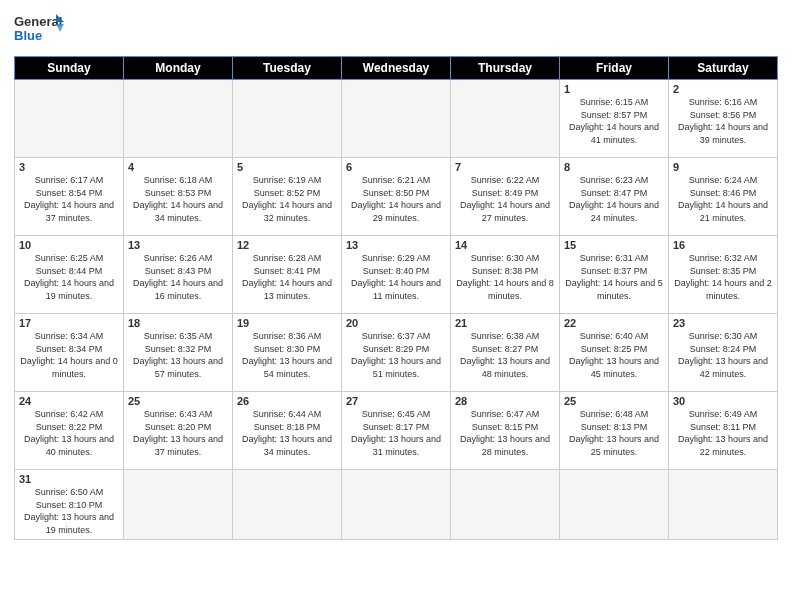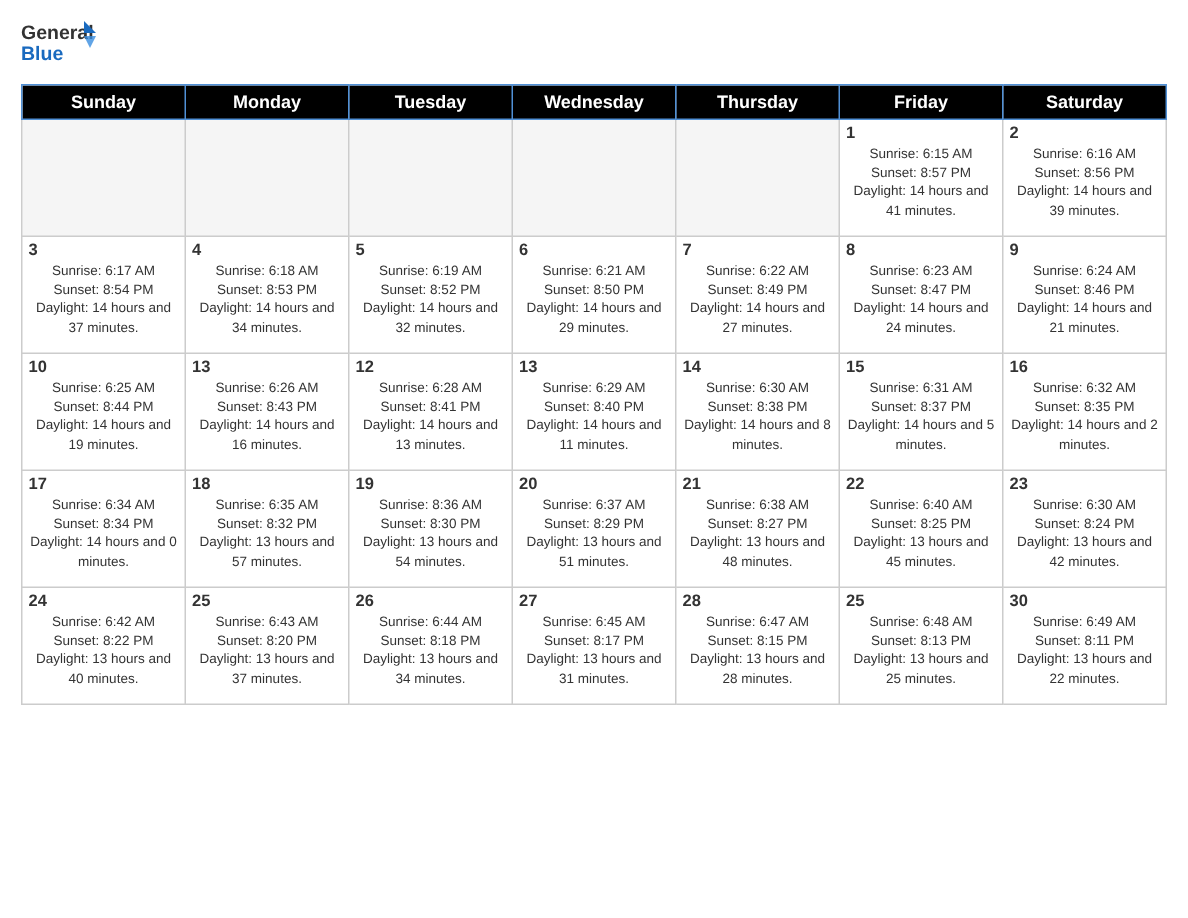--- a/index.html
+++ b/index.html
@@ -301,15 +301,29 @@
 Sunset: 8:13 PM
 Daylight: 13 hours and 25 minutes.</div>
           </td>
           <td>
             <span class="day-number">30</span>
             <div class="day-info">Sunrise: 6:49 AM
 Sunset: 8:11 PM
 Daylight: 13 hours and 22 minutes.</div>
           </td>
         </tr>
+        <tr>
+          <td class="last-row">
+            <span class="day-number">31</span>
+            <div class="day-info">Sunrise: 6:50 AM
+Sunset: 8:10 PM
+Daylight: 13 hours and 19 minutes.</div>
+          </td>
+          <td class="empty last-row"></td>
+          <td class="empty last-row"></td>
+          <td class="empty last-row"></td>
+          <td class="empty last-row"></td>
+          <td class="empty last-row"></td>
+          <td class="empty last-row"></td>
+        </tr>
       </tbody>
   </table>
 </div>
 
 </body></html>

